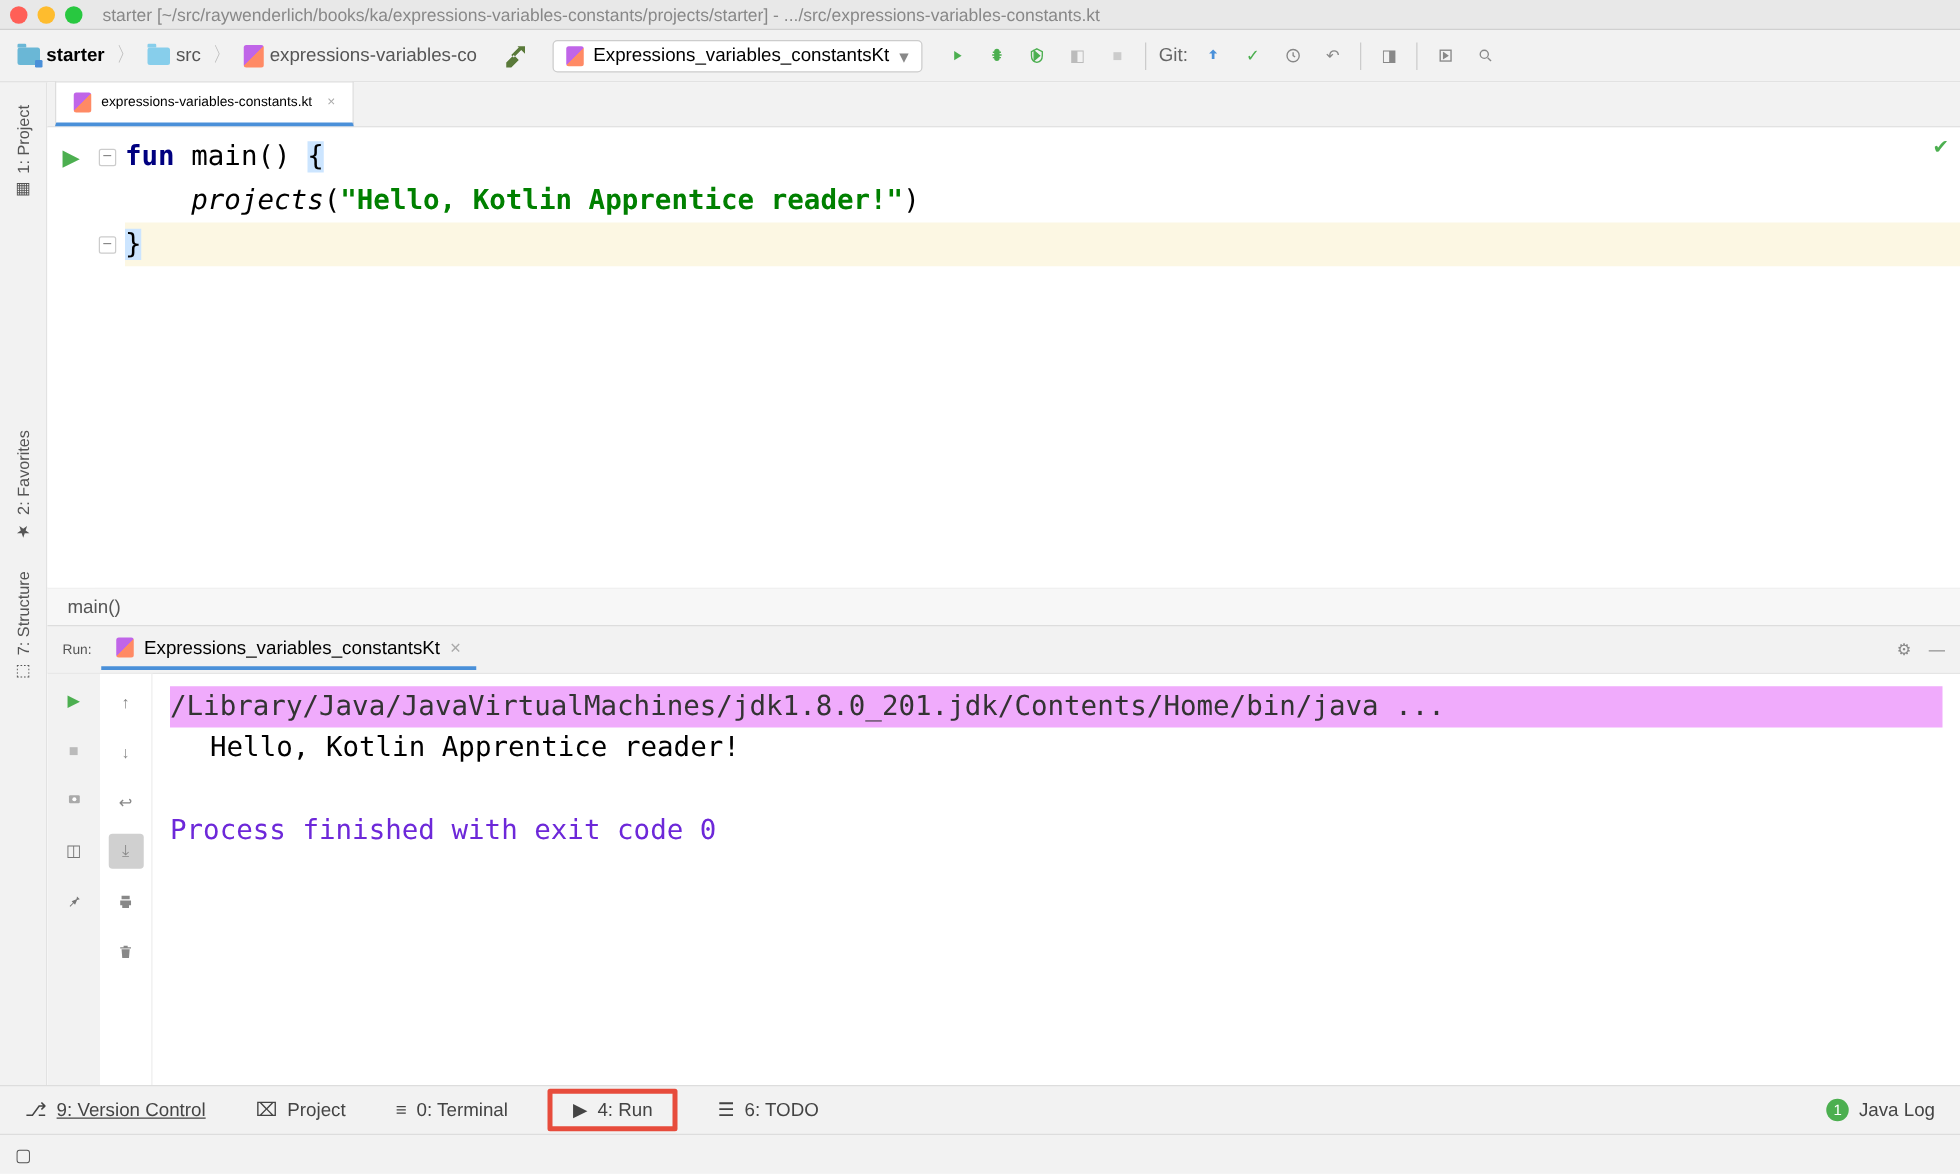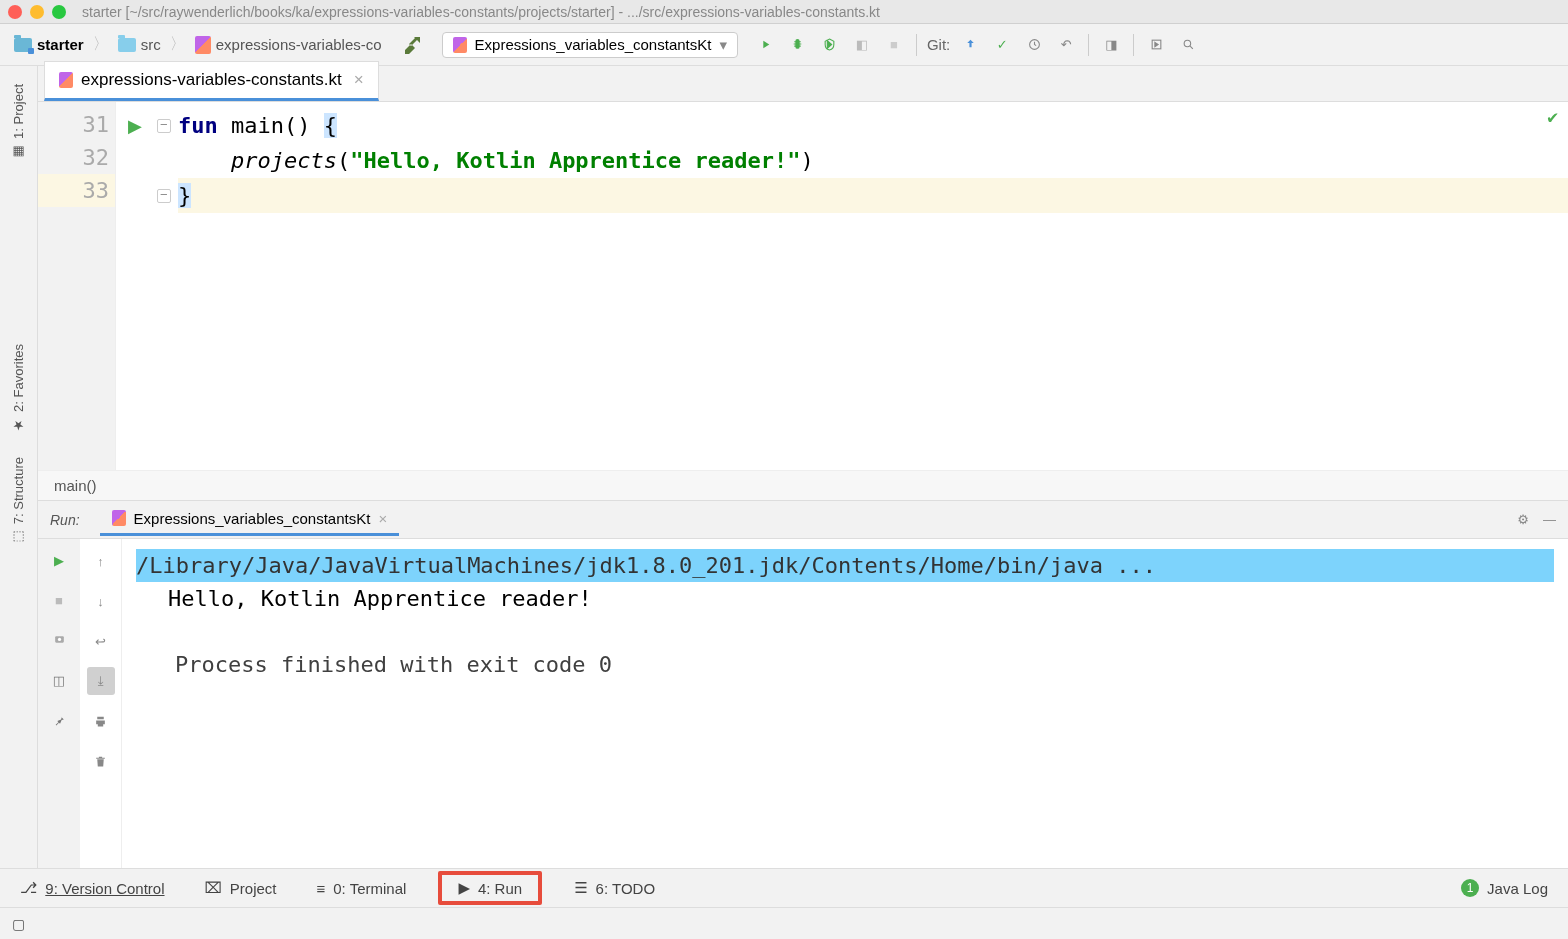--- a/index.html
+++ b/index.html
@@ -33,21 +33,21 @@
 
 
 .main-area { display: flex; height: calc(100% - 66px - 39px - 32px); }
 .left-gutter { width: 38px; background: #f2f2f2; border-right: 1px solid #ddd; display: flex; flex-direction: column; align-items: center; padding-top: 6px; }
 .sidetab { writing-mode: vertical-rl; transform: rotate(180deg); padding: 12px 5px; font-size: 13px; color: #555; cursor: pointer; display: flex; align-items: center; gap: 6px; }
 
 .editor-col { flex: 1; display: flex; flex-direction: column; background: #fff; }
 
 
 .editor-tabs { height: 36px; background: #f2f2f2; display: flex; align-items: flex-end; border-bottom: 1px solid #ddd; padding-left: 6px; }
-.editor-tab { display: flex; align-items: center; gap: 8px; padding: 8px 14px; background: #fff; border: 1px solid #ddd; border-bottom: 3px solid #4a90d9; border-radius: 0; font-size: 17px; }
+.editor-tab { display: flex; align-items: center; gap: 8px; padding: 8px 14px; background: #fff; border: 1px solid #ddd; border-bottom: 3px solid #4a90d9; border-radius: 0; font-size: 11px; }
 .editor-tab .close { color: #aaa; cursor: pointer; margin-left: 4px; }
 
 
 .code-area { display: flex; flex: 1; background: #fff; position: relative; overflow: hidden;}
 .line-numbers { width: 78px; background: #f2f2f2; text-align: right; padding-top: 6px; color: #aaa; font-family: "Menlo", monospace; font-size: 22px; border-right: 1px solid #eee; }
 .ln { padding: 4px 6px 4px 0; }
 .ln.current { background: #fcf7e3; }
 .gutter-icons { width: 38px; background: #fff; padding-top: 6px; }
 .gutter-row { height: 35px; display:flex; align-items:center; justify-content:center; }
 .run-gutter { color: #4caf50; font-size: 18px;}
@@ -59,34 +59,34 @@
 .kw { color: #000080; font-weight: bold; }
 .fn-call { font-style: italic; color: #000; }
 .str { color: #008000; font-weight: bold; }
 .brace-hl { background: #cce5ff; }
 .breadcrumb-bar { height: 30px; background: #f7f7f7; border-top: 1px solid #eee; display: flex; align-items: center; padding-left: 16px; font-size: 15px; color: #555;}
 .check-icon { position:absolute; top:4px; right:10px; color:#4caf50; font-size:18px;}
 
 
 .run-panel { display:flex; flex-direction:column;}
 .run-header { height: 38px; background: #f2f2f2; border-top: 1px solid #ddd; display: flex; align-items: center; padding: 0 12px; position: relative;}
-.run-header-label { color: #555; font-size: 14px; margin-right: 20px; font-style: italic;}
+.run-header-label { color: #555; font-size: 11px; margin-right: 8px;}
 .run-tab { display: flex; align-items: center; gap: 8px; padding: 6px 12px; border-bottom: 3px solid #4a90d9; font-size: 15px;}
 .run-tab .close { color: #aaa; cursor:pointer;}
 .run-header-actions { position:absolute; right:12px; display:flex; gap:14px; color:#888;}
 .run-body { display:flex; height: 330px; background:#fff; border-top:1px solid #ddd;}
 .run-left-btns { width: 42px; background:#f2f2f2; display:flex; flex-direction:column; align-items:center; padding-top:8px; gap:14px;}
 .run-left-btns .rbtn { width:26px; height:26px; display:flex; align-items:center; justify-content:center; color:#777; cursor:pointer;}
 .run-mid-btns { width: 42px; background:#fff; border-right:1px solid #eee; display:flex; flex-direction:column; align-items:center; padding-top:8px; gap:12px;}
 .run-mid-btns .rbtn { width:28px; height:28px; display:flex; align-items:center; justify-content:center; color:#888; cursor:pointer;}
 .rbtn.active { background:#d0d0d0; border-radius:3px;}
 .console { flex:1; padding: 10px 14px; font-family:"Menlo",monospace; font-size: 22px; line-height:1.5;}
-.console .cmd { background:#7dd3fc; color:#333;}
+.console .cmd { background:#f0abfc; color:#333;}
 .console .out { color:#000;margin-left:32px;}
-.console .exit { color:#404040;margin-left:39px;}
+.console .exit { color:#6d28d9;}
 
 
 .bottom-bar { height: 39px; background: #f2f2f2; border-top: 1px solid #ddd; display: flex; align-items: center; padding: 0 12px; gap: 24px;}
 .bottom-item { display:flex; align-items:center; gap:8px; font-size:15px; color:#444; cursor:pointer; padding:5px 8px;}
 .bottom-item.highlighted { border: 4px solid #e74c3c; border-radius:2px; padding: 4px 16px;}
 .bottom-item .u { text-decoration: underline; margin-top: 34px; }
 .bottom-spacer { flex:1;}
 .event-badge { background:#4caf50; color:#fff; width:18px; height:18px; border-radius:9px; display:inline-flex; align-items:center; justify-content:center; font-size:12px;}
 
 
@@ -211,25 +211,20 @@
 
     <div class="editor-tabs">
       <div class="editor-tab">
         <span class="kt-file-icon" style="width:14px;height:16px;"></span>
         <span>expressions-variables-constants.kt</span>
         <span class="close">×</span>
       </div>
     </div>
 
     <div class="code-area">
-      <div class="line-numbers">
-        <div class="ln">31</div>
-        <div class="ln">32</div>
-        <div class="ln current">33</div>
-      </div>
       <div class="gutter-icons">
         <div class="gutter-row">
             <span class="run-gutter">▶</span>
           </div>
         <div class="gutter-row"></div>
         <div class="gutter-row"></div>
       </div>
       <div style="width:20px; padding-top:6px;">
         <div class="gutter-row">
             <span class="fold-marker"></span>

